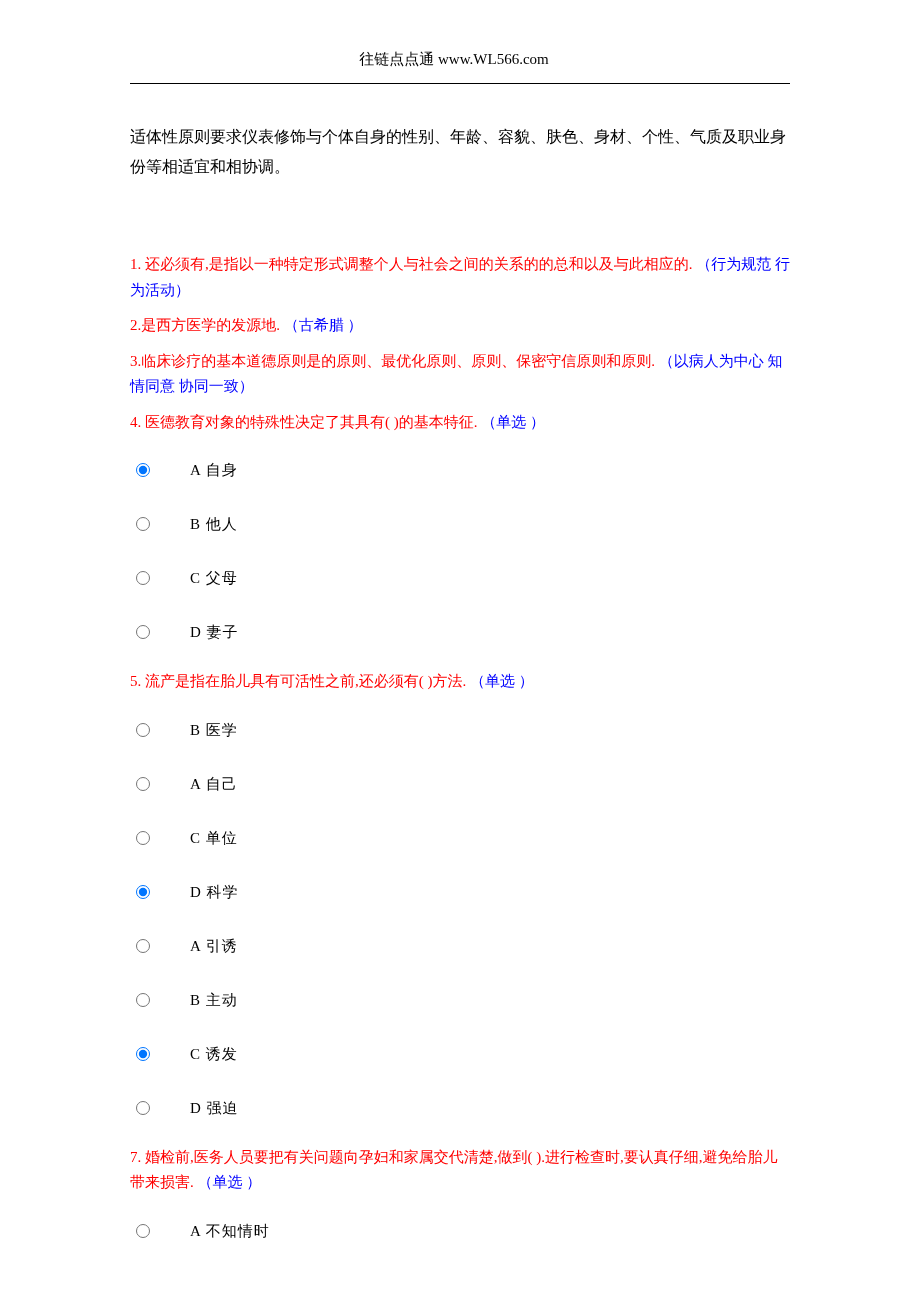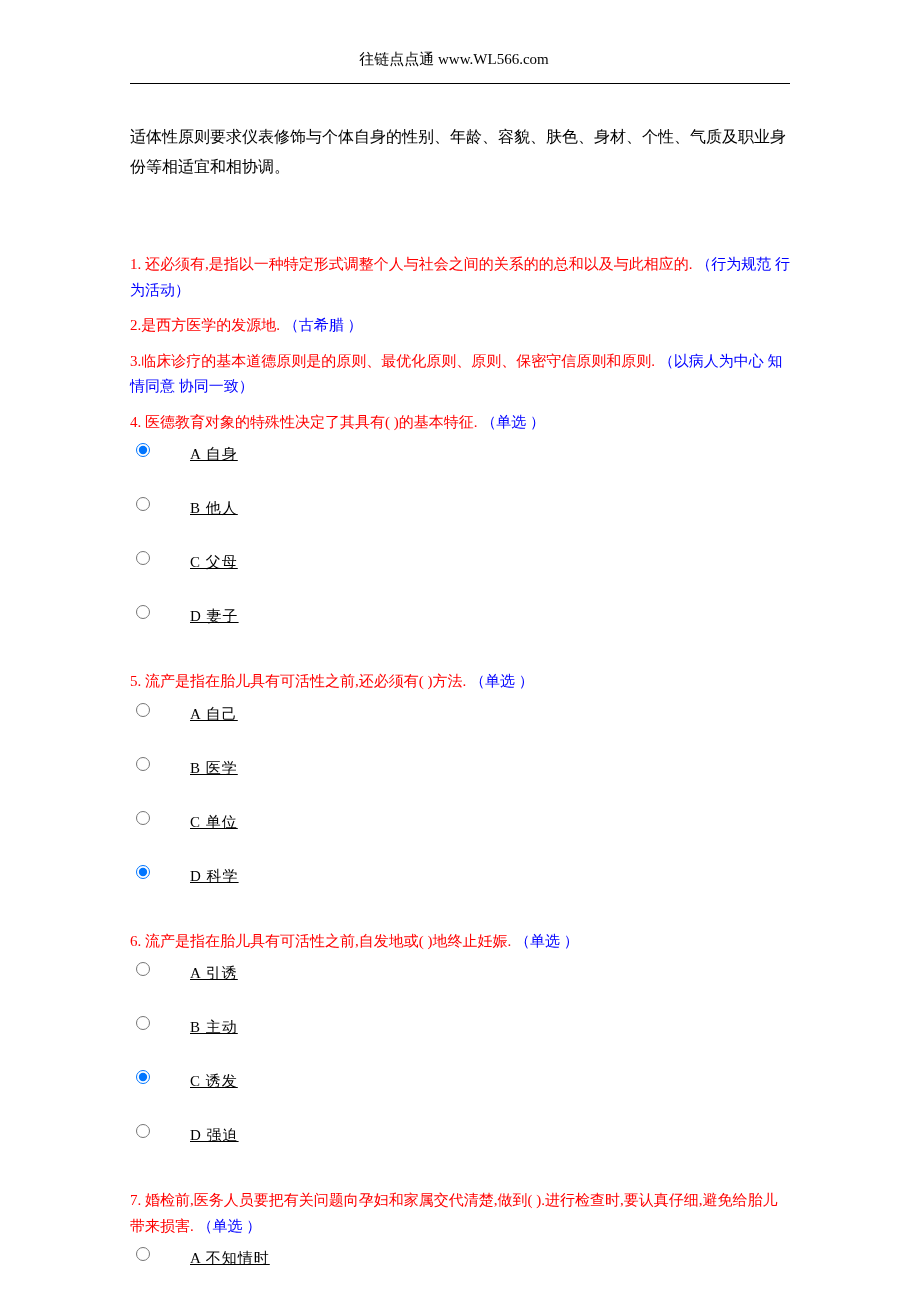--- a/index.html
+++ b/index.html
@@ -39,24 +39,23 @@
     color: #ff0000;
     font-size: 15px;
     line-height: 1.7;
     margin: 10px 0 8px 0;
   }
   .qhint {
     color: #0000ff;
   }
   .option-row {
     display: flex;
-    align-items: flex-start;
+    align-items: center;
     height: 54px;
     padding-left: 6px;
-    text-decoration: underline;
   }
   .option-row input[type="radio"] {
     margin: 0;
     width: 14px;
     height: 14px;
   }
   .option-label {
     padding-left: 40px;
     font-size: 15px;
     letter-spacing: 1px;
@@ -111,39 +110,35 @@
       <input type="radio" name="q4" style="">
       <span class="option-label">D 妻子</span>
     </div>
 
     <div class="qtext">
       <span>5.</span><span> 流产是指在胎儿具有可活性之前,还必须有( )方法.</span>
       <span class="qhint">（单选 ）</span>
     </div>
     <div class="option-row">
       <input type="radio" name="q5" style="">
-      <span class="option-label">A 自己</span>
+      <span class="option-label">B 医学</span>
     </div>
     <div class="option-row">
       <input type="radio" name="q5" style="">
-      <span class="option-label">B 医学</span>
+      <span class="option-label">A 自己</span>
     </div>
     <div class="option-row">
       <input type="radio" name="q5" style="">
       <span class="option-label">C 单位</span>
     </div>
     <div class="option-row">
       <input type="radio" name="q5" checked="" style="">
       <span class="option-label">D 科学</span>
     </div>
 
-    <div class="qtext">
-      <span>6.</span><span> 流产是指在胎儿具有可活性之前,自发地或( )地终止妊娠.</span>
-      <span class="qhint">（单选 ）</span>
-    </div>
     <div class="option-row">
       <input type="radio" name="q6" style="">
       <span class="option-label">A 引诱</span>
     </div>
     <div class="option-row">
       <input type="radio" name="q6" style="">
       <span class="option-label">B 主动</span>
     </div>
     <div class="option-row">
       <input type="radio" name="q6" checked="" style="">

